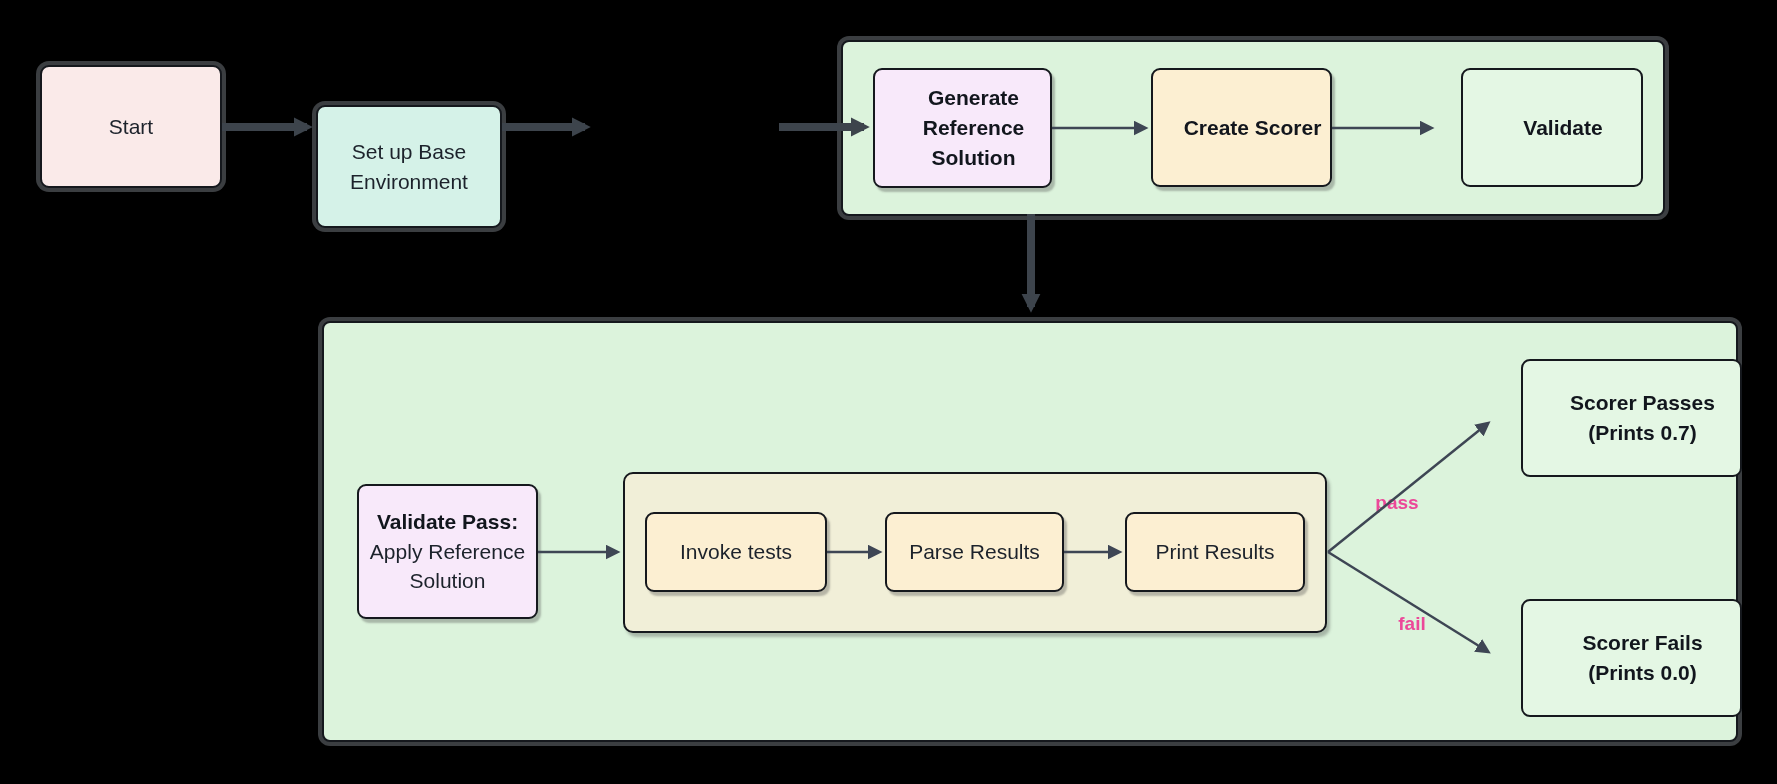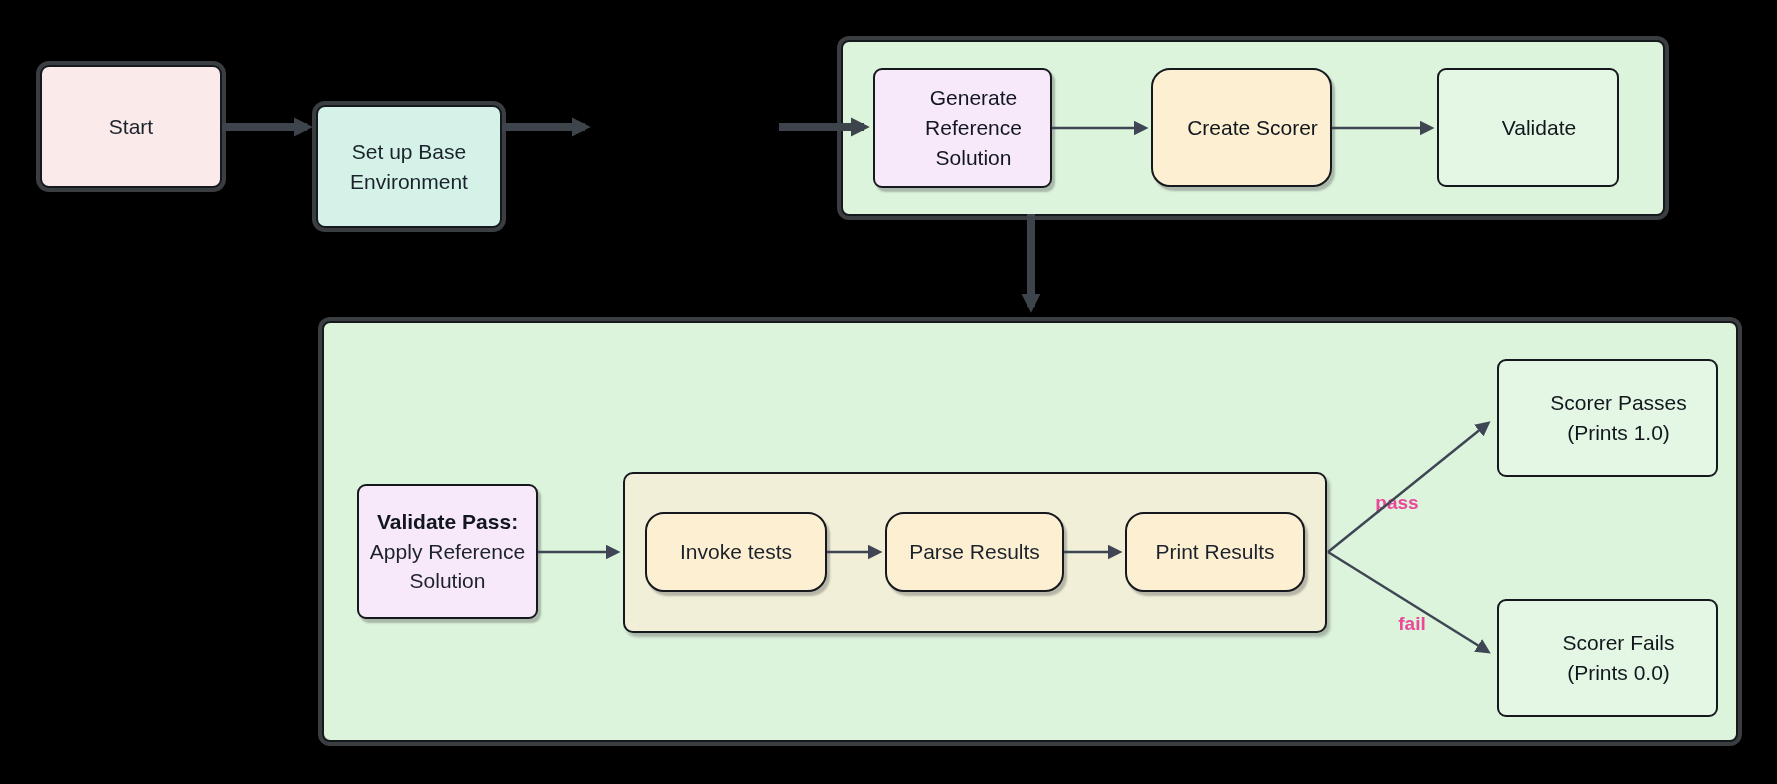--- a/index.html
+++ b/index.html
@@ -26,29 +26,29 @@
     box-shadow:0 0 0 4px var(--halo);box-sizing:border-box;}
   .container.green{background:var(--container-green);}
   .container.beige{background:var(--container-beige);border-width:2px;
     box-shadow:3px 4px 3px rgba(70,70,70,.35);border-radius:10px;}
 
   .node{position:absolute;border:2.5px solid var(--border);border-radius:9px;
     box-sizing:border-box;display:flex;flex-direction:column;align-items:center;justify-content:center;
     text-align:center;font-size:21px;line-height:1.42;color:var(--text);padding:4px 6px;}
   .node.shadow-sm{box-shadow:3px 4px 2px rgba(75,75,75,.35);}
   .node.halo{box-shadow:0 0 0 4px var(--halo);}
-  .node.bold{font-weight:400;color:#12161d;padding-left:28px;}
+  .node.bold{font-weight:700;color:#12161d;padding-left:28px;}
   .node .b{font-weight:700;color:#12161d;display:block;}
   .node span{display:block;}
   .pink{background:var(--node-pink);}
   .teal{background:var(--node-teal);margin-top:40px;}
   .lavender{background:var(--node-lavender);}
   .purple{background:var(--node-purple);}
-  .cream{background:var(--node-cream);border-radius:19px;}
-  .greenbox{background:var(--node-green);border-width:2.5px;}
+  .cream{background:var(--node-cream);}
+  .greenbox{background:var(--node-green);border-width:2.5px;margin-left:24px;}
 
   .edge-label{position:absolute;font-size:19px;font-weight:700;color:#ec4899;
     width:70px;text-align:center;}
 
   svg.wires{position:absolute;left:0;top:0;pointer-events:none;}
   .wire-thick{stroke:var(--arrow-thick);stroke-width:8;fill:none;}
   .wire-thin{stroke:var(--arrow-thin);stroke-width:2.5;fill:none;}
   .head-thick{fill:var(--arrow-thick);}
   .head-thin{fill:var(--arrow-thin);}
 </style>
@@ -96,21 +96,21 @@
   <div class="node cream shadow-sm" style="left:885px;top:512px;width:179px;height:80px">
     <span>Parse Results</span>
   </div>
 
   <div class="node cream shadow-sm" style="left:1125px;top:512px;width:180px;height:80px">
     <span>Print Results</span>
   </div>
 
   <div class="node greenbox bold" style="left:1497px;top:359px;width:221px;height:118px">
     <span>Scorer Passes</span>
-    <span>(Prints 1.0)</span>
+    <span>(Prints 0.7)</span>
   </div>
 
   <div class="node greenbox bold" style="left:1497px;top:599px;width:221px;height:118px">
     <span>Scorer Fails</span>
     <span>(Prints 0.0)</span>
   </div>
 
   <div class="edge-label" style="left:1362px;top:492px">pass</div>
   <div class="edge-label" style="left:1377px;top:613px">fail</div>
 

